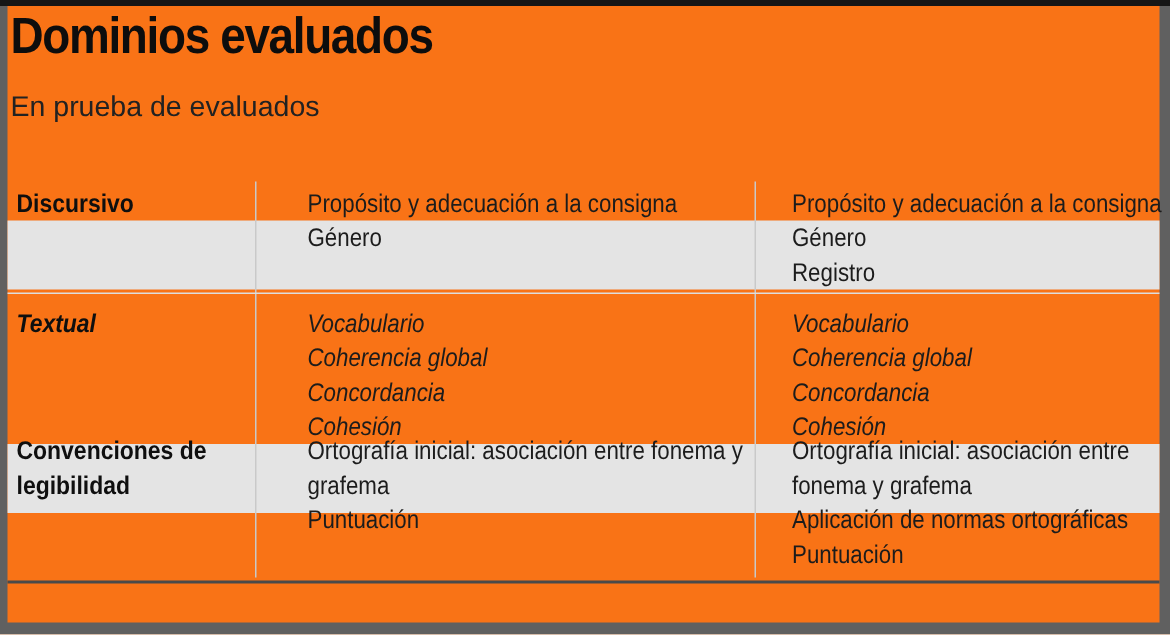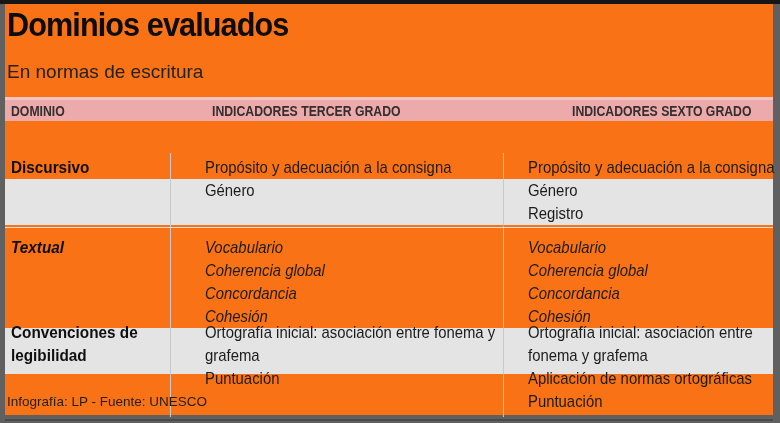--- a/index.html
+++ b/index.html
@@ -30,21 +30,21 @@
   }
   .head-label{
     position:absolute;top:2px;font-size:14px;font-weight:700;color:#342e2e;
     line-height:18px;white-space:nowrap;transform:scaleX(0.875);transform-origin:left top;
     letter-spacing:0px;
   }
   .hl-domain{left:6px;}
   .hl-tercer{left:207px;}
   .hl-sexto{left:567px;}
   
-  .tbody{position:absolute;left:0;right:0;top:117px;height:268px;margin-top:32px;}
+  .tbody{position:absolute;left:0;right:0;top:117px;height:268px;}
   .stripe{position:absolute;left:0;right:0;background:var(--stripe,#e4e4e4);}
   .stripe-1{top:26px;height:46px;}
   .stripe-2{top:175px;height:46px;}
   .vdiv{position:absolute;top:0;width:1px;height:264px;background:#c9c9c9;}
   .vdiv-1{left:165px;}
   .vdiv-2{left:498px;}
   .hdiv{position:absolute;left:0;right:0;top:74px;height:1px;background:#dedede;}
   .bottom-rule{position:absolute;left:0;right:0;top:266px;height:2px;background:#4a4a4a;}
   
   .trow{position:absolute;left:0;right:0;}
@@ -69,27 +69,22 @@
   }
 </style>
 </head>
 <body>
 
 <div id="canvas">
   <div class="top-bar"></div>
   <div class="content">
 
     <h1 class="title">Dominios evaluados</h1>
-    <p class="subtitle">En normas de escritura</p>
+    <p class="subtitle">En prueba de evaluados</p>
 
-    <div class="head-band">
-      <span class="head-label hl-domain">DOMINIO</span>
-      <span class="head-label hl-tercer">INDICADORES TERCER GRADO</span>
-      <span class="head-label hl-sexto">INDICADORES SEXTO GRADO</span>
-    </div>
 
     <div class="tbody">
       <div class="stripe stripe-1"></div>
       <div class="stripe stripe-2"></div>
       <div class="vdiv vdiv-1"></div>
       <div class="vdiv vdiv-2"></div>
       <div class="hdiv"></div>
 
       <div class="trow trow-0">
         <div class="cell cell-domain cell-items">Discursivo</div>
@@ -129,15 +124,14 @@
         <div class="cell cell-sexto cell-items">
           <div class="item">Ortografía inicial: asociación entre fonema y grafema</div>
           <div class="item">Aplicación de normas ortográficas</div>
           <div class="item">Puntuación</div>
         </div>
       </div>
 
       <div class="bottom-rule"></div>
     </div>
 
-    <p class="footer">Infografía: LP - Fuente: UNESCO</p>
   </div>
 </div>
 
 </body></html>

